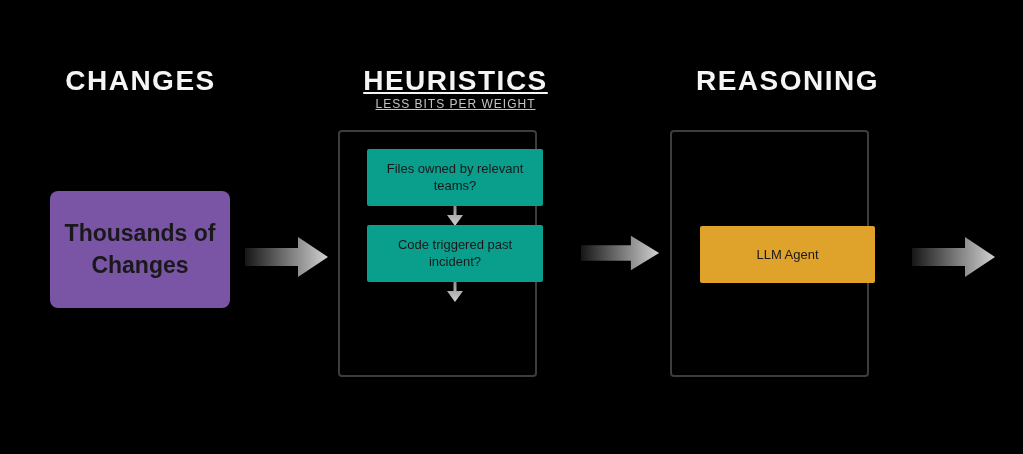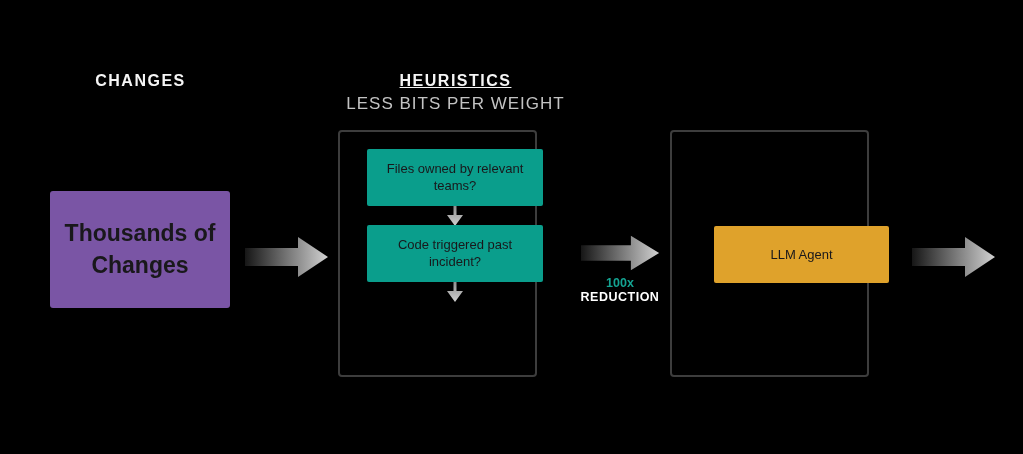--- a/index.html
+++ b/index.html
@@ -8,42 +8,43 @@
     width:1023px;height:454px;
     background:var(--color-background,#000);
     font-family:"Liberation Sans",sans-serif;
     overflow:hidden;
   }
   .hdr{
     position:absolute;
     width:235px;
     text-align:center;
     color:var(--color-heading,#f5f5f5);
-    font-size:16px;font-weight:700;letter-spacing:1.5px;
+    font-size:28px;font-weight:700;letter-spacing:1.5px;
     line-height:22px;
   }
   .sub{
     position:absolute;
     width:235px;
     text-align:center;
     color:var(--color-subtitle,#c3c3c3);
-    font-size:17px;font-weight:400;letter-spacing:1px;
+    font-size:12px;font-weight:400;letter-spacing:1px;
     line-height:12px;
+    text-decoration:underline;
   }
   #hdr-changes{left:23px;top:70px;width:235px;}
   #hdr-heuristics{left:338px;top:70px;text-decoration:underline;}
   #sub-heuristics{left:338px;top:98px;}
   #hdr-reasoning{left:670px;top:70px;}
   #sub-reasoning{left:670px;top:98px;}
 
   .purple-box{
     position:absolute;left:50px;top:191px;
     width:180px;height:117px;
     background:var(--color-purple,#7a55a5);
-    border-radius:3px;
+    border-radius:8px;
     display:flex;align-items:center;justify-content:center;
     text-align:center;
     color:var(--color-box-text,#19181b);
     font-size:23px;font-weight:700;line-height:1.35;
     padding:0 12px;box-sizing:border-box;
   }
   .container{
     position:absolute;top:130px;
     width:199px;height:247px;
     border:2px solid var(--color-container-border,#3d3d3d);
@@ -90,33 +91,33 @@
   }
 
   .orange-box{
     position:absolute;left:28px;top:94px;
     width:175px;height:57px;
     background:var(--color-orange,#dfa22b);
     border-radius:2px;
     display:flex;align-items:center;justify-content:center;
     color:var(--color-box-text,#19181b);
     font-size:13px;
-    margin-left:14px;
   }
 </style>
 </head>
 <body>
 
 <div class="stage">
 
   <div class="hdr" id="hdr-changes">CHANGES</div>
 
   <div class="hdr" id="hdr-heuristics">HEURISTICS</div>
   <div class="sub" id="sub-heuristics">LESS BITS PER WEIGHT</div>
 
+  <div class="hdr" id="hdr-reasoning">REASONING</div>
 
   <div class="purple-box">
     <span>Thousands of Changes</span>
   </div>
 
   <svg class="arrow-right" id="arrow-1" viewBox="0 0 85 44" preserveAspectRatio="none">
     <defs>
       <linearGradient id="gh1" x1="0" y1="0" x2="1" y2="0">
         <stop offset="0" stop-color="#161616" style="stop-color:var(--color-arrow-dark,#161616)"></stop>
         <stop offset="1" stop-color="#D2D2D2" style="stop-color:var(--color-arrow-light,#d2d2d2)"></stop>
@@ -155,24 +156,20 @@
   <svg class="arrow-right" id="arrow-2" viewBox="0 0 85 44" preserveAspectRatio="none">
     <defs>
       <linearGradient id="gh2" x1="0" y1="0" x2="1" y2="0">
         <stop offset="0" stop-color="#161616" style="stop-color:var(--color-arrow-dark,#161616)"></stop>
         <stop offset="1" stop-color="#D2D2D2" style="stop-color:var(--color-arrow-light,#d2d2d2)"></stop>
       </linearGradient>
     </defs>
     <polygon fill="url(#gh2)" points="0,13 53,13 53,2 83,22 53,42 53,31 0,31"></polygon>
   </svg>
 
-  <div class="reduction">
-    <div class="reduction-highlight">100x</div>
-    <div class="reduction-label">REDUCTION</div>
-  </div>
 
   <div class="container" id="reasoning-container">
     <div class="orange-box">
       <span>LLM Agent</span>
     </div>
   </div>
 
   <svg class="arrow-right" id="arrow-3" viewBox="0 0 85 44" preserveAspectRatio="none">
     <defs>
       <linearGradient id="gh3" x1="0" y1="0" x2="1" y2="0">

